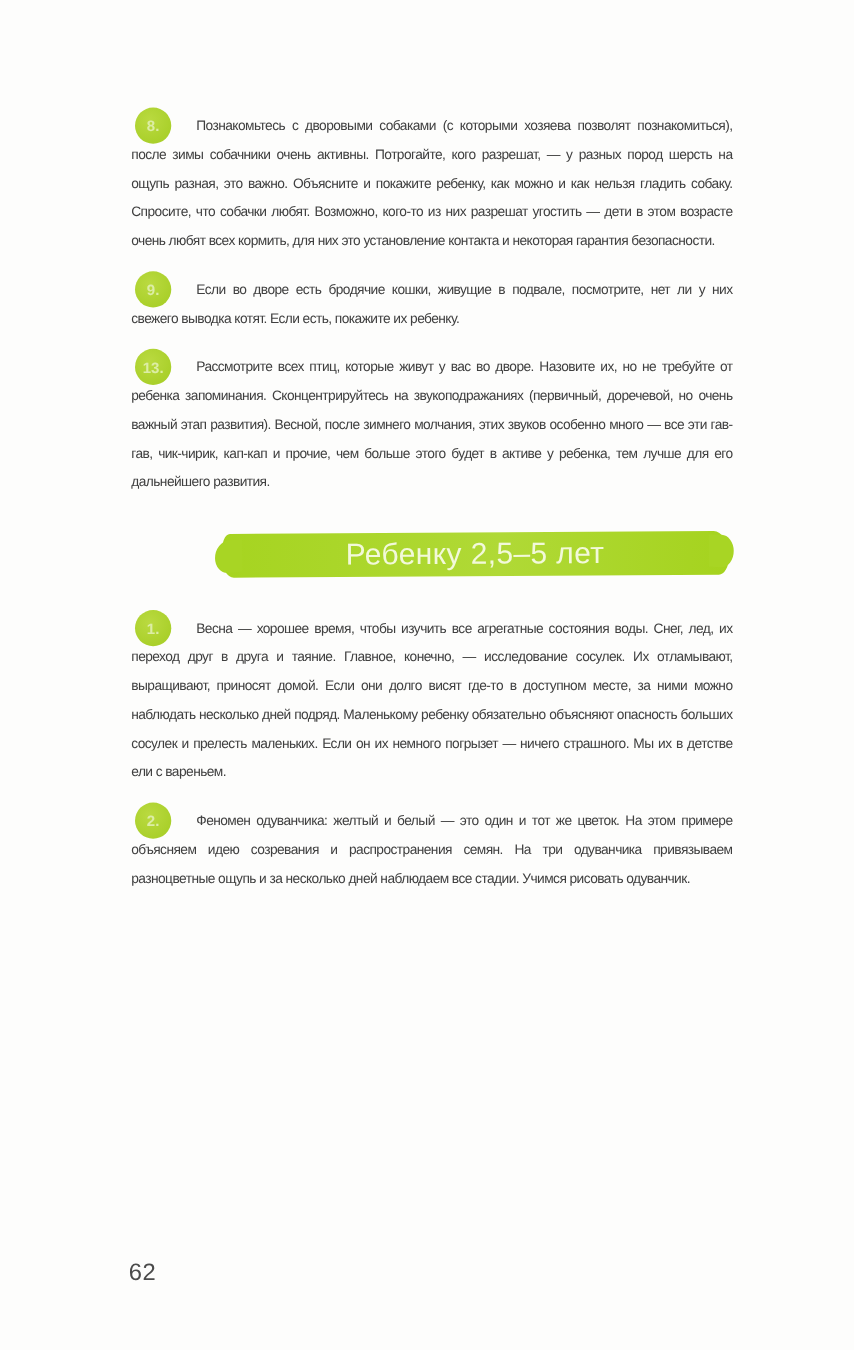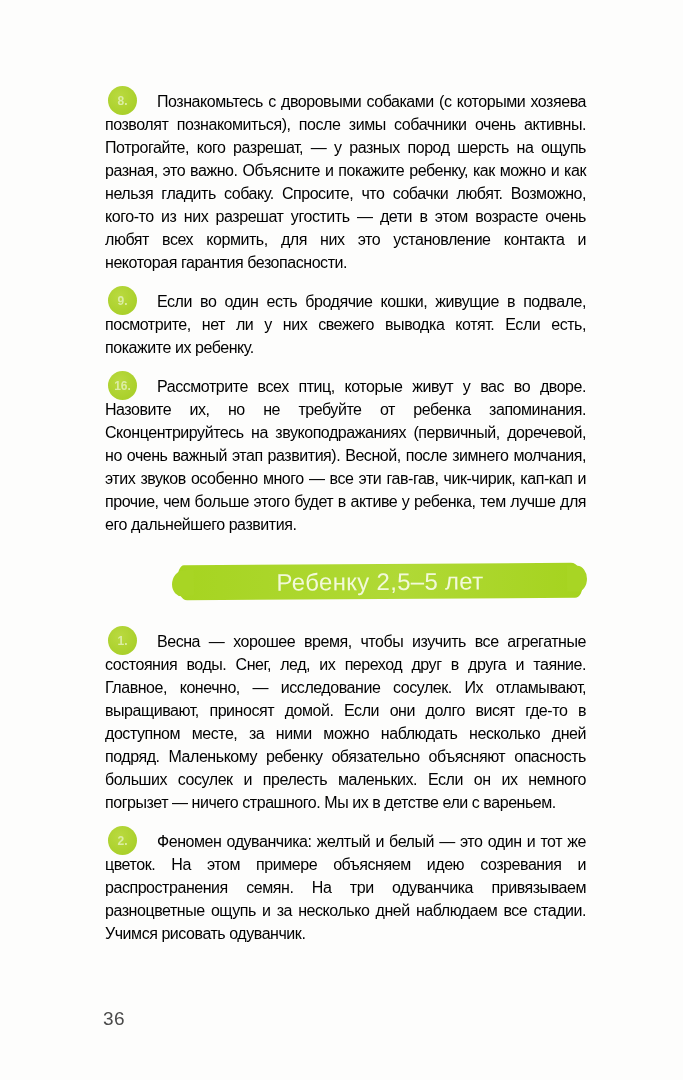--- a/index.html
+++ b/index.html
@@ -20,26 +20,26 @@
     position: absolute;
     left: 105px;
     top: 90px;
     width: 481px;
   }
   .item {
     position: relative;
   }
   .item .para {
     margin: 0 0 16px 0;
-    font-size: 16px;
+    font-size: 11px;
     line-height: 23px;
     letter-spacing: -0.45px;
     text-align: justify;
     text-indent: 52px;
-    color: #000000;
+    color: #404040;
     hyphens: auto;
     -webkit-hyphens: auto;
   }
   .badge {
     position: absolute;
     left: 3px;
     top: -4px;
     width: 29px;
     height: 29px;
     border-radius: 50%;
@@ -116,26 +116,26 @@
       <span class="badge">
         <span class="badge-num">8.</span>
       </span>
       <p class="para">Познакомьтесь с дворовыми собаками (с которыми хозяева позволят познакомиться), после зимы собачники очень активны. Потрогайте, кого разрешат, — у разных пород шерсть на ощупь разная, это важно. Объясните и покажите ребенку, как можно и как нельзя гладить собаку. Спросите, что собачки любят. Возможно, кого-то из них разрешат угостить — дети в этом возрасте очень любят всех кормить, для них это установление контакта и некоторая гарантия безопасности.</p>
     </div>
 
     <div class="item">
       <span class="badge">
         <span class="badge-num">9.</span>
       </span>
-      <p class="para">Если во один есть бродячие кошки, живущие в подвале, посмотрите, нет ли у них свежего выводка котят. Если есть, покажите их ребенку.</p>
+      <p class="para">Если во дворе есть бродячие кошки, живущие в подвале, посмотрите, нет ли у них свежего выводка котят. Если есть, покажите их ребенку.</p>
     </div>
 
     <div class="item">
       <span class="badge">
-        <span class="badge-num">16.</span>
+        <span class="badge-num">13.</span>
       </span>
       <p class="para">Рассмотрите всех птиц, которые живут у вас во дворе. Назовите их, но не требуйте от ребенка запоминания. Сконцентрируйтесь на звукоподражаниях (первичный, доречевой, но очень важный этап развития). Весной, после зимнего молчания, этих звуков особенно много — все эти гав-гав, чик-чирик, кап-кап и прочие, чем больше этого будет в активе у ребенка, тем лучше для его дальнейшего развития.</p>
     </div>
 
     <div class="heading-band">
       <span class="heading-label">Ребенку 2,5–5 лет</span>
     </div>
 
     <div class="item">
       <span class="badge">
@@ -146,14 +146,14 @@
 
     <div class="item">
       <span class="badge">
         <span class="badge-num">2.</span>
       </span>
       <p class="para">Феномен одуванчика: желтый и белый — это один и тот же цветок. На этом примере объясняем идею созревания и распространения семян. На три одуванчика привязываем разноцветные ощупь и за несколько дней наблюдаем все стадии. Учимся рисовать одуванчик.</p>
     </div>
 
   </div>
 
-  <div class="page-number">36</div>
+  <div class="page-number">62</div>
 </div>
 
 </body></html>

